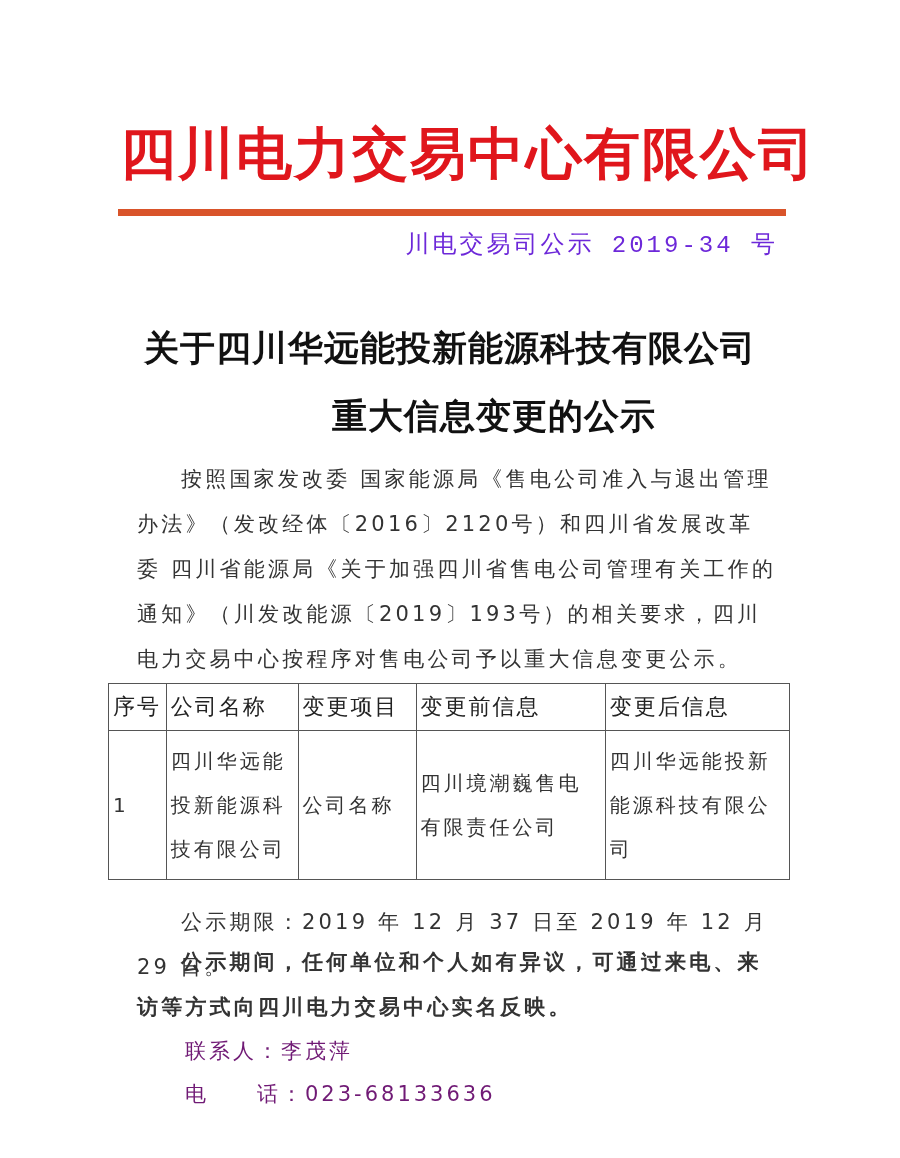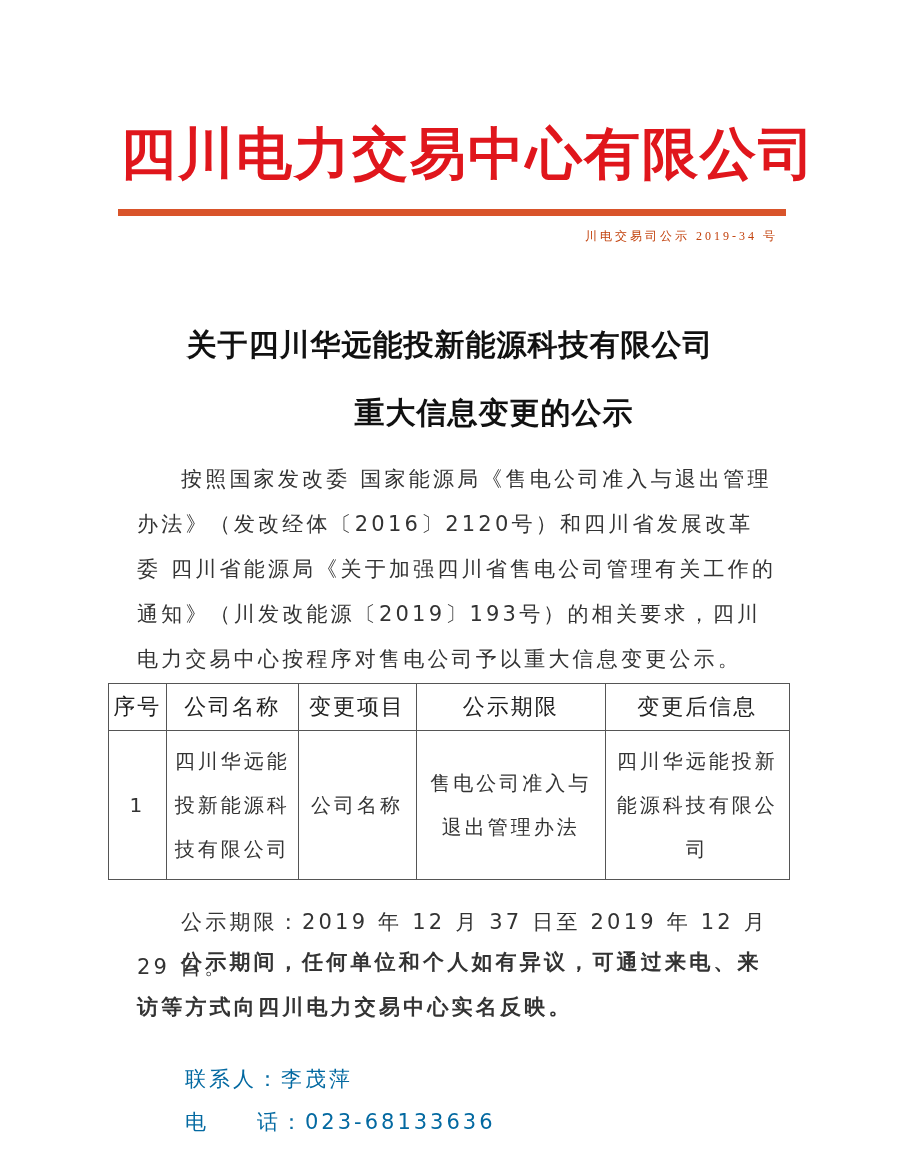--- a/index.html
+++ b/index.html
@@ -2,40 +2,40 @@
 <html><head>
 <meta charset="utf-8">
 <style>
   html, body { margin: 0; padding: 0; background: #ffffff; }
   body { width: 900px; height: 1158px; position: relative; overflow: hidden;
          font-family: "DejaVu Serif", "Liberation Serif", serif; color: #222; }
   .org-title { position: absolute; left: 120px; top: 118px; width: 660px; text-align: left;
                font-family: "DejaVu Serif", serif; font-weight: bold; font-size: 56px;
                letter-spacing: 2px; line-height: 70px; color: #e0161c; white-space: nowrap; }
   .rule { position: absolute; left: 118px; top: 209px; width: 668px; height: 7px; background: #d9542a; }
-  .doc-number { position: absolute; right: 122px; top: 228px; font-size: 12px; letter-spacing: 3px;
-                color: #c2410c; font-family: Liberation Serif, serif; white-space: nowrap; }
+  .doc-number { position: absolute; right: 122px; top: 228px; font-size: 24px; letter-spacing: 3px;
+                color: #6d28d9; font-family: Liberation Mono, monospace; white-space: nowrap; }
   .headline { position: absolute; left: 0; width: 900px; text-align: center; font-weight: bold;
-              font-size: 30px; color: #111; letter-spacing: 1px; white-space: nowrap; }
+              font-size: 35px; color: #111; letter-spacing: 1px; white-space: nowrap; }
   .h1 { top: 325px; }
   .h2 { top: 393px; margin-left: 44px; }
   .para { position: absolute; left: 137px; width: 640px; font-family: "DejaVu Sans", sans-serif;
           font-size: 21px; line-height: 45px; letter-spacing: 3.2px; color: #333; }
   .p-body { top: 457px; text-indent: 44px; }
   table.info { position: absolute; left: 108px; top: 683px; width: 682px; border-collapse: collapse;
                font-family: "DejaVu Sans", sans-serif; color: #333; }
-  table.info th, table.info td { border: 1.5px solid #555; text-align: center; vertical-align: middle; padding: 0 4px; }
+  table.info th, table.info td { border: 1.5px solid #555; text-align: left; vertical-align: middle; padding: 0 4px; }
   table.info th { height: 46px; font-size: 22px; font-weight: normal; letter-spacing: 2px; color: #222; }
   table.info td { height: 148px; font-size: 20px; line-height: 44px; letter-spacing: 3px; }
   .c1 { width: 49px; } .c2 { width: 124px; } .c3 { width: 110px; } .c4 { width: 182px; } .c5 { width: 177px; }
   .cell-text { display: inline-block; }
   .p-period { top: 900px; text-indent: 44px; }
   .p-objection { top: 940px; text-indent: 44px; }
   .contact { position: absolute; left: 185px; font-family: "DejaVu Sans", sans-serif; font-size: 21px;
-             letter-spacing: 3px; color: #0369a1; white-space: nowrap; margin-top: 28px; }
+             letter-spacing: 3px; color: #701a75; white-space: nowrap; }
   .contact-person { top: 1037px; }
   .contact-phone { top: 1080px; }
   .lbl-wide { display: inline-block; width: 72px; }
 </style>
 </head>
 <body>
 
 <div class="org-title">四川电力交易中心有限公司</div>
 <div class="rule"></div>
 <div class="doc-number">川电交易司公示 2019-34 号</div>
@@ -44,30 +44,30 @@
 <div class="headline h2">重大信息变更的公示</div>
 
 <div class="para p-body">按照国家发改委 国家能源局《售电公司准入与退出管理办法》（发改经体〔2016〕2120号）和四川省发展改革委 四川省能源局《关于加强四川省售电公司管理有关工作的通知》（川发改能源〔2019〕193号）的相关要求，四川电力交易中心按程序对售电公司予以重大信息变更公示。</div>
 
 <table class="info">
   <thead>
     <tr>
       <th class="c1">序号</th>
       <th class="c2">公司名称</th>
       <th class="c3">变更项目</th>
-      <th class="c4">公示期限</th>
+      <th class="c4">变更前信息</th>
       <th class="c5">变更后信息</th>
     </tr>
   </thead>
   <tbody>
     <tr>
       <td>1</td>
       <td><span class="cell-text">四川华远能投新能源科技有限公司</span></td>
       <td>公司名称</td>
-      <td><span class="cell-text">售电公司准入与退出管理办法</span></td>
+      <td><span class="cell-text">四川境潮巍售电有限责任公司</span></td>
       <td><span class="cell-text">四川华远能投新能源科技有限公司</span></td>
     </tr>
   </tbody>
 </table>
 
 <div class="para p-period">公示期限：2019 年 12 月 37 日至 2019 年 12 月 29 日。</div>
 <div class="para p-objection" style="top:940px;font-weight:bold;">公示期间，任何单位和个人如有异议，可通过来电、来访等方式向四川电力交易中心实名反映。</div>
 
 <div class="contact contact-person">
   <span>联系人：</span><span>李茂萍</span>

